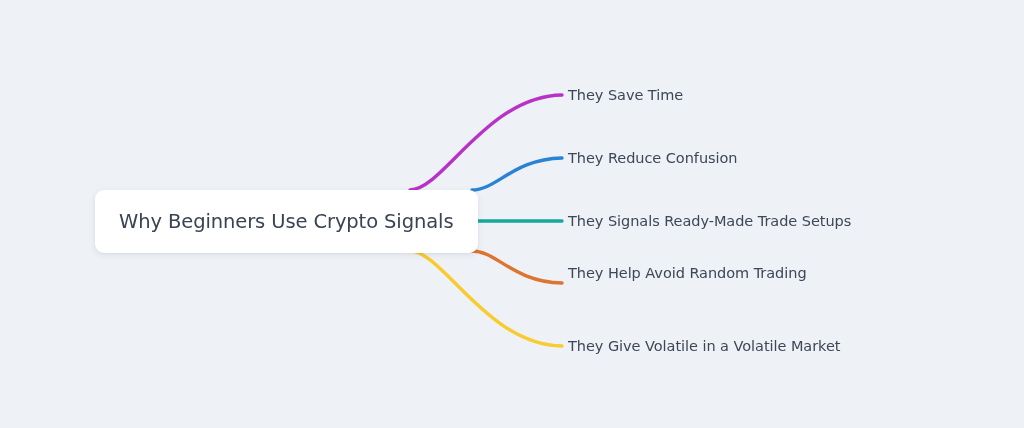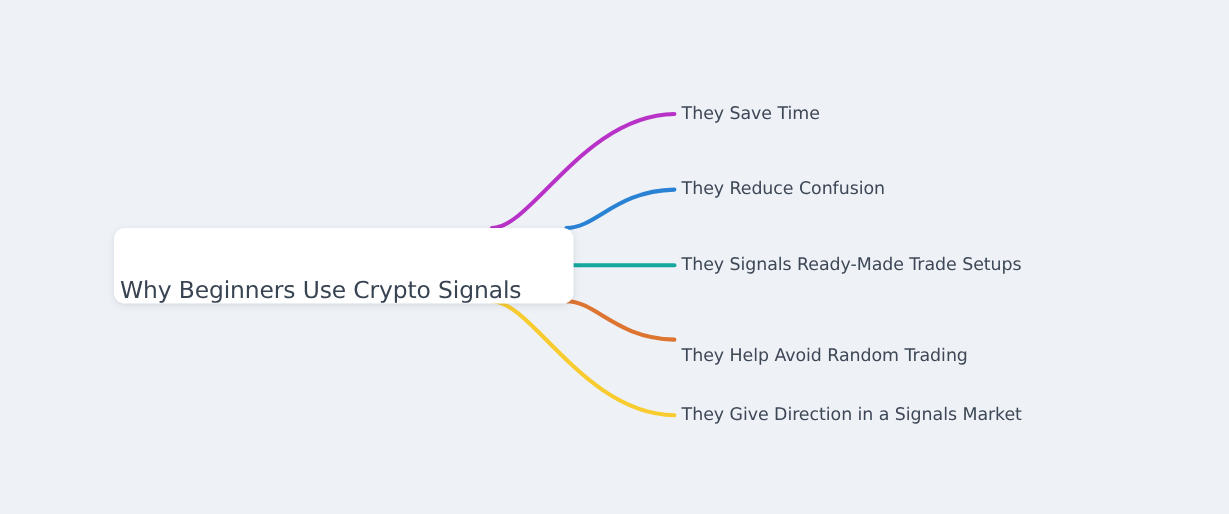--- a/index.html
+++ b/index.html
@@ -28,23 +28,23 @@
   .root-node {
     position: absolute;
     left: 95px;
     top: 190px;
     width: 383px;
     height: 63px;
     background: #ffffff;
     border-radius: 9px;
     box-shadow: 0 2px 7px rgba(60, 70, 90, 0.09), 0 1px 2px rgba(60, 70, 90, 0.05);
     display: flex;
-    align-items: flex-end;
+    align-items: center;
     box-sizing: border-box;
-    padding-left: 5px;
+    padding-left: 24px;
     z-index: 5;
   }
   .root-node-label {
     font-family: "DejaVu Sans", sans-serif;
     font-size: 19.5px;
     font-weight: 500;
     color: #394453;
     letter-spacing: -0.1px;
     white-space: nowrap;
   }
@@ -77,17 +77,17 @@
   <div class="root-node">
     <span class="root-node-label">Why Beginners Use Crypto Signals</span>
   </div>
 
   <div class="branch-label" style="top: 158px;">They Reduce Confusion</div>
 
   <div class="branch-label" style="top: 95px;">They Save Time</div>
 
   <div class="branch-label" style="top: 221px;">They Signals Ready-Made Trade Setups</div>
 
-  <div class="branch-label" style="top: 297px; text-align: center;">They Help Avoid Random Trading</div>
+  <div class="branch-label" style="top: 273px; text-align: center;">They Help Avoid Random Trading</div>
 
-  <div class="branch-label" style="top: 346px;">They Give Direction in a Signals Market</div>
+  <div class="branch-label" style="top: 346px;">They Give Volatile in a Volatile Market</div>
 
 </div>
 
 </body></html>

